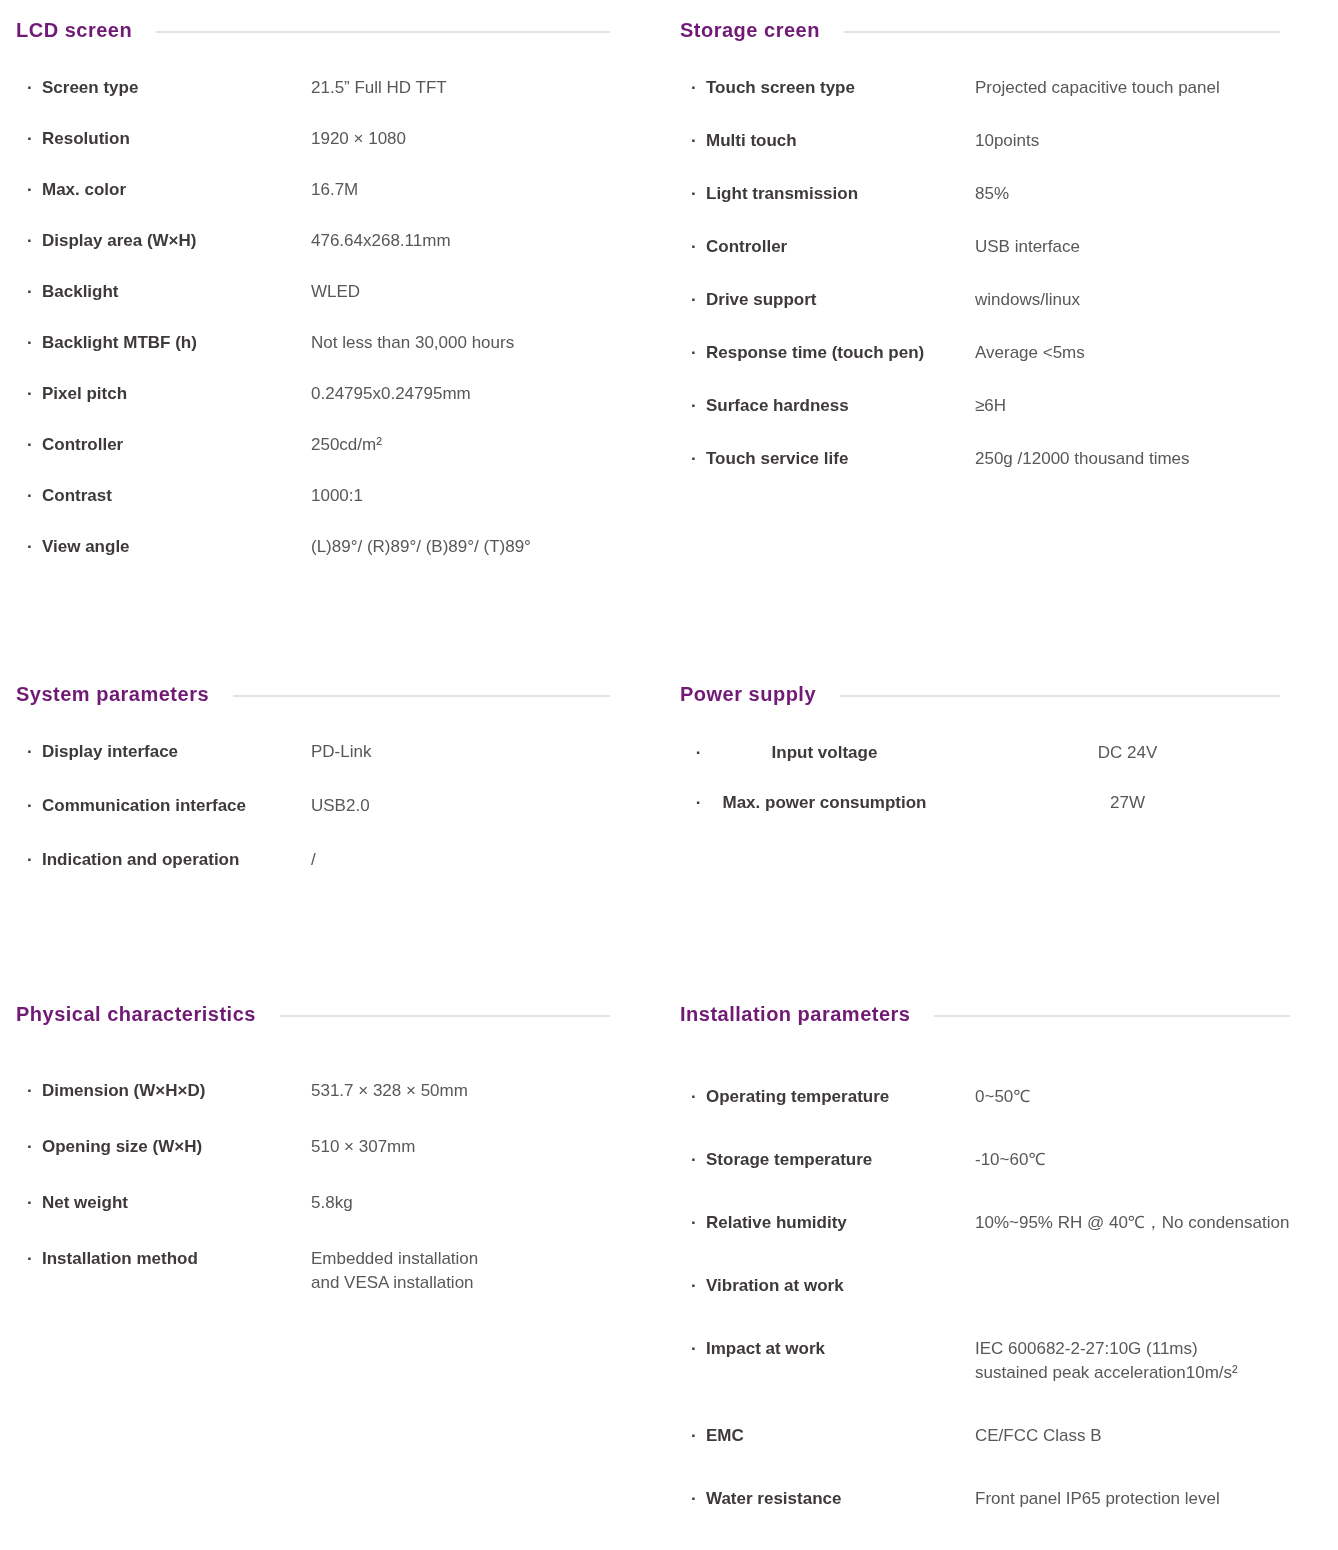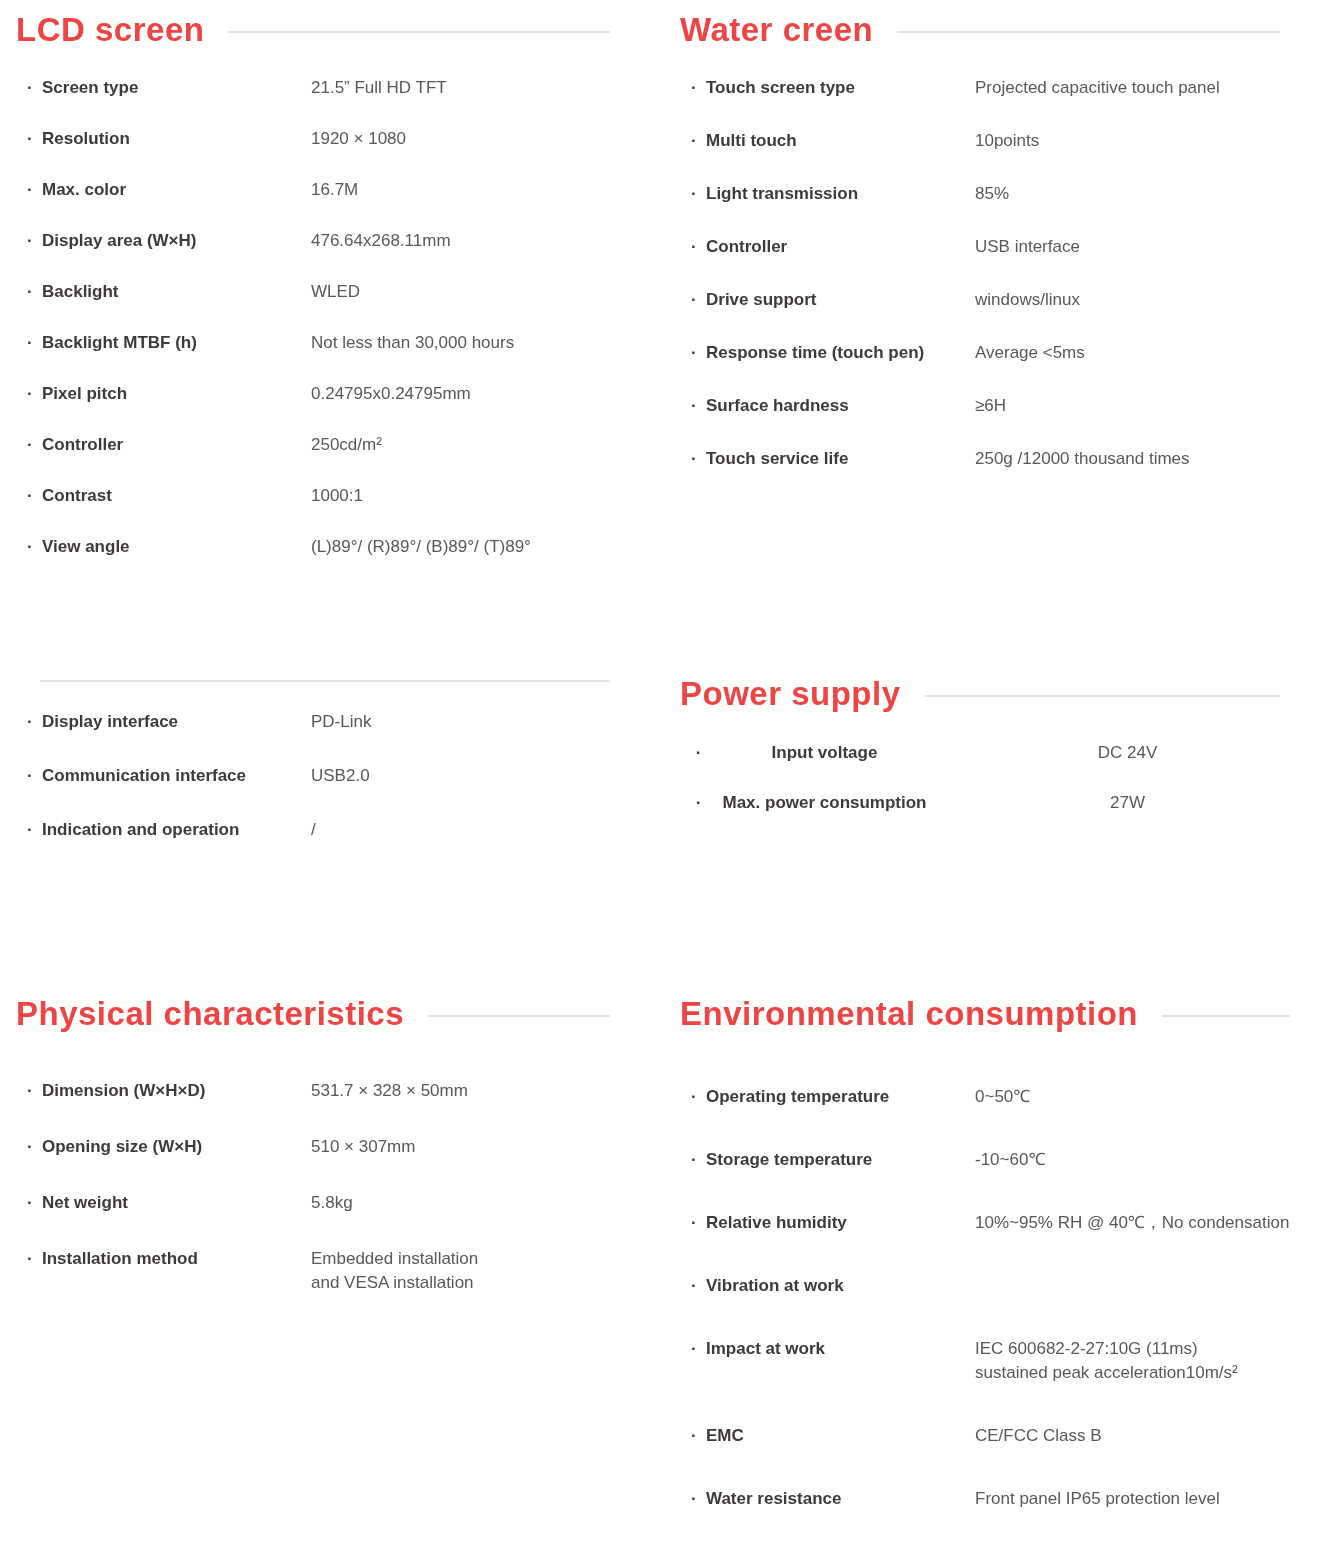--- a/index.html
+++ b/index.html
@@ -14,25 +14,25 @@
     font-family: "Liberation Sans", sans-serif;
     -webkit-font-smoothing: antialiased;
   }
   .section {
     position: absolute;
   }
   .title {
     display: flex;
     align-items: center;
     margin: 0;
-    font-size: 33px;
+    font-size: 20px;
     font-weight: 600;
     letter-spacing: 0.5px;
     line-height: 36px;
-    color: #ef4444;
+    color: #701a75;
   }
   .title .rule {
     flex: 1;
     height: 0;
     border-top: 2px solid #E2E2E2;
     margin-left: 24px;
     margin-top: 4px;
   }
   .rows { }
   .row {
@@ -142,21 +142,21 @@
       <div class="row">
         <span class="bullet">·</span>
         <span class="label">View angle</span>
         <span class="value">(L)89°/ (R)89°/ (B)89°/ (T)89°</span>
       </div>
     </div>
 </div>
 
 <div class="section s-touch">
   <h2 class="title">
-    <span>Water creen</span>
+    <span>Storage creen</span>
     <span class="rule"></span>
   </h2>
   <div class="rows">
       <div class="row">
         <span class="bullet">·</span>
         <span class="label">Touch screen type</span>
         <span class="value">Projected capacitive touch panel</span>
       </div>
       <div class="row">
         <span class="bullet">·</span>
@@ -191,20 +191,21 @@
       <div class="row">
         <span class="bullet">·</span>
         <span class="label">Touch service life</span>
         <span class="value">250g /12000 thousand times</span>
       </div>
     </div>
 </div>
 
 <div class="section s-system">
   <h2 class="title">
+    <span>System parameters</span>
     <span class="rule"></span>
   </h2>
   <div class="rows">
       <div class="row">
         <span class="bullet">·</span>
         <span class="label">Display interface</span>
         <span class="value">PD-Link</span>
       </div>
       <div class="row">
         <span class="bullet">·</span>
@@ -263,21 +264,21 @@
         <span class="bullet">·</span>
         <span class="label">Installation method</span>
         <span class="value">Embedded installation
 and VESA installation</span>
       </div>
     </div>
 </div>
 
 <div class="section s-env">
   <h2 class="title">
-    <span>Environmental consumption</span>
+    <span>Installation parameters</span>
     <span class="rule"></span>
   </h2>
   <div class="rows">
       <div class="row">
         <span class="bullet">·</span>
         <span class="label">Operating temperature</span>
         <span class="value">0~50℃</span>
       </div>
       <div class="row">
         <span class="bullet">·</span>

